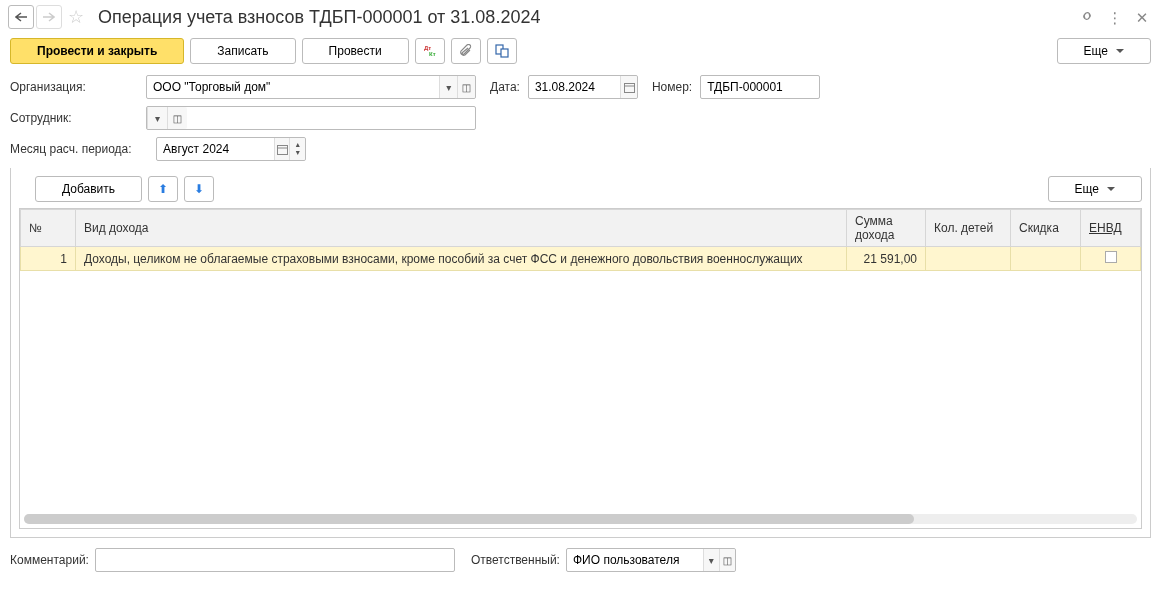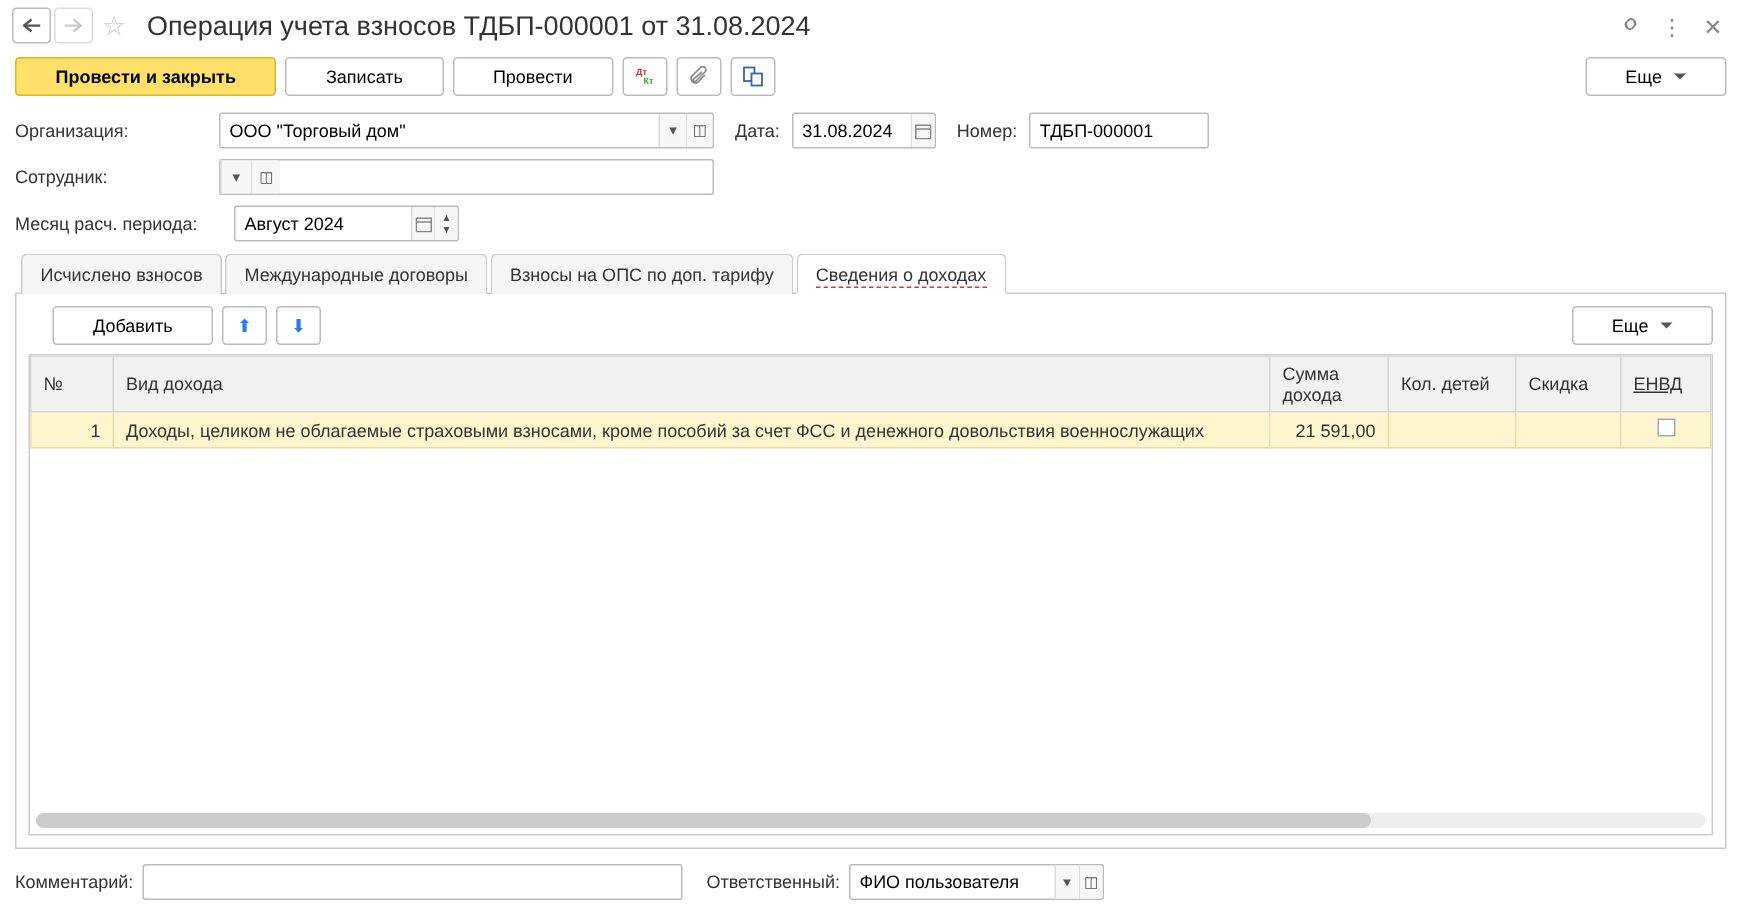--- a/index.html
+++ b/index.html
@@ -225,21 +225,21 @@
 <div class="form-area">
 
   <div class="form-row">
     <span class="lbl">Организация:</span>
     <span class="input-wrap" style="width:330px">
       <input style="width: 100%;" value="ООО &quot;Торговый дом&quot;">
       <span class="input-btn">▾</span>
       <span class="input-btn">◫</span>
     </span>
     <span class="lbl short">Дата:</span>
-    <span class="input-wrap" style="width:96px">
+    <span class="input-wrap" style="width:110px">
       <input style="width: 100%;" value="31.08.2024">
       <span class="input-btn">
         <svg width="11" height="11" viewBox="0 0 11 11">
             <rect x="0.5" y="1.5" width="10" height="9" fill="none" stroke="#888"></rect>
             <line x1="0.5" y1="4" x2="10.5" y2="4" stroke="#888"></line>
           </svg>
       </span>
     </span>
     <span class="lbl short">Номер:</span>
     <span class="input-wrap" style="width:120px">
@@ -262,26 +262,20 @@
       <span class="input-btn">
         <svg width="11" height="11" viewBox="0 0 11 11">
             <rect x="0.5" y="1.5" width="10" height="9" fill="none" stroke="#888"></rect>
             <line x1="0.5" y1="4" x2="10.5" y2="4" stroke="#888"></line>
           </svg>
       </span>
       <span class="input-btn" style="font-size:8px;line-height:1">▴<br>▾</span>
     </span>
   </div>
 
-  <div class="tabs">
-    <div class="tab"><span class="tab-text">Исчислено взносов</span></div>
-    <div class="tab"><span class="tab-text">Международные договоры</span></div>
-    <div class="tab"><span class="tab-text">Взносы на ОПС по доп. тарифу</span></div>
-    <div class="tab active"><span class="tab-text">Сведения о доходах</span></div>
-  </div>
 
   <div class="tabpanel">
     <div class="panel-toolbar">
       <button class="btn">Добавить</button>
       <button class="btn icon-only">
           <span style="color:#2a7de1">⬆</span>
         </button>
       <button class="btn icon-only">
           <span style="color:#2a7de1">⬇</span>
         </button>

